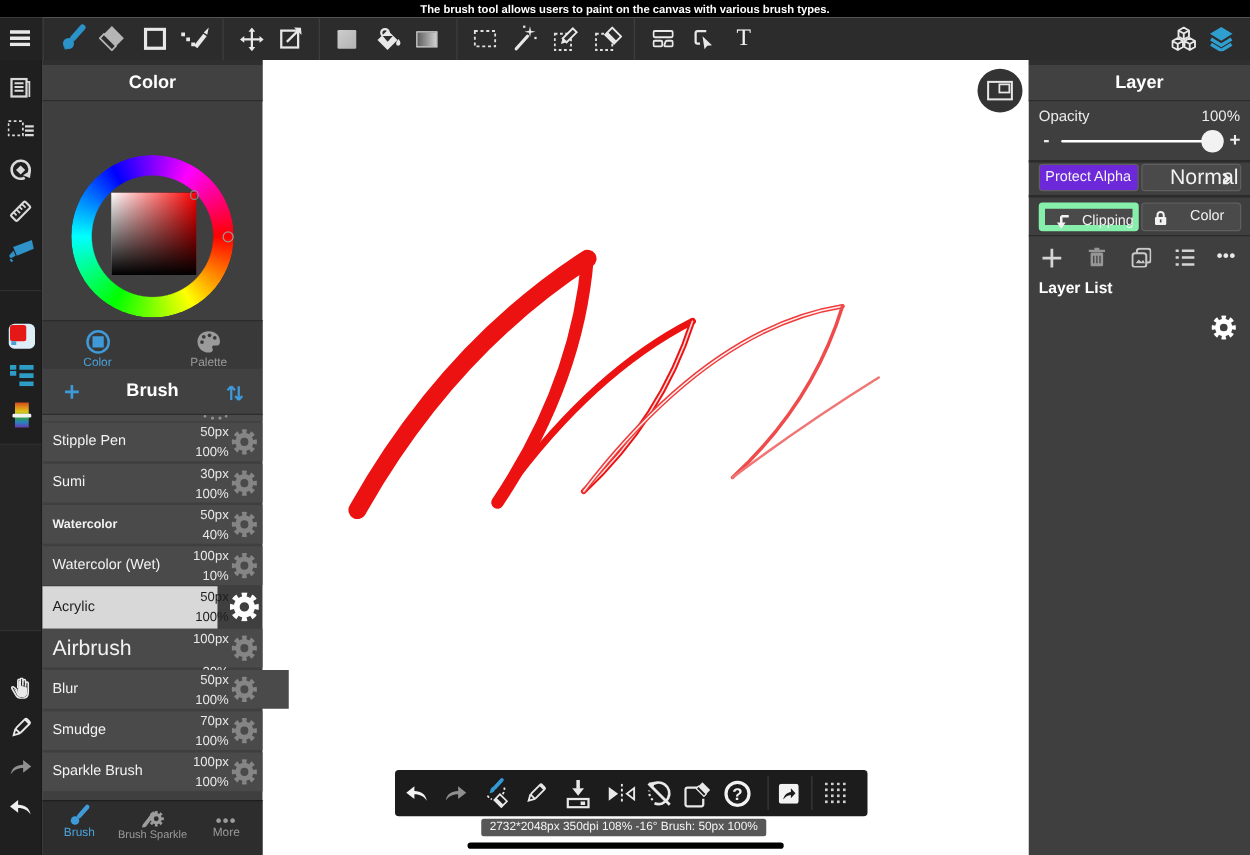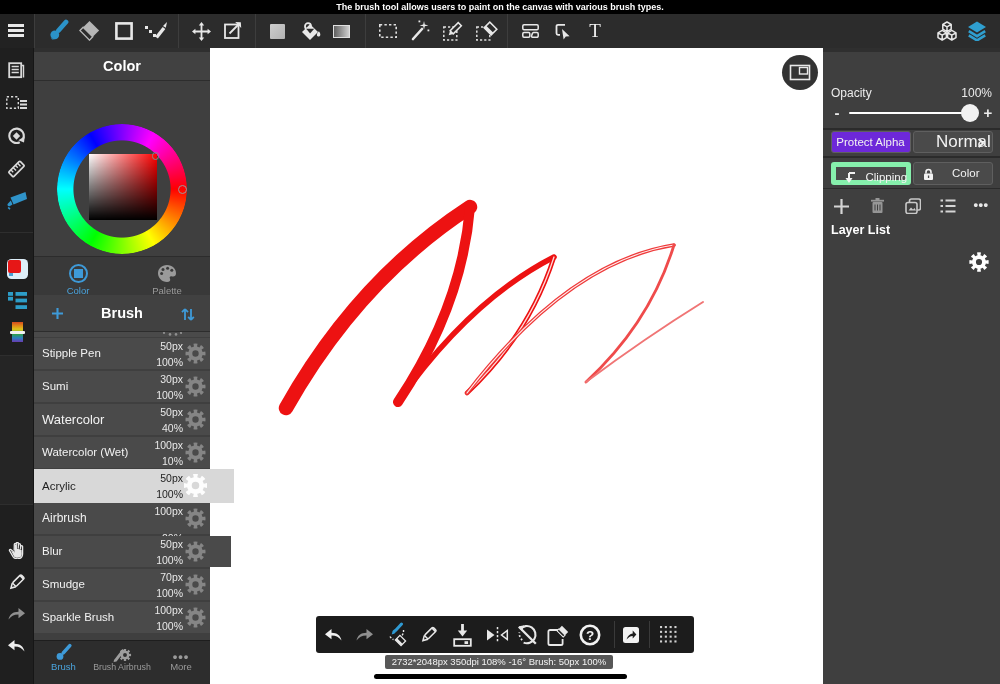--- a/index.html
+++ b/index.html
@@ -275,45 +275,45 @@
 </div>
 <div class="a" style="left:0;top:323px;width:176px;height:31px;background:#4a4a4a;">
   <div class="a" style="left:8px;top:0;height:31px;line-height:31px;color:#f2f2f2;font-size:11.5px;">Sumi</div>
   <div class="a" style="left:94px;top:2px;width:55px;text-align:right;color:#e8e8e8;font-size:10.5px;">30px</div>
   <div class="a" style="left:94px;top:17.5px;width:55px;text-align:right;color:#e8e8e8;font-size:10.5px;">100%</div>
   <svg class="a" style="left:150px;top:4.0px;" width="23" height="23" viewBox="-7.6 -7.6 15.2 15.2">
         <use href="#gear" fill="#858585" transform="scale(0.92)"></use>
       </svg>
 </div>
 <div class="a" style="left:0;top:356px;width:176px;height:31px;background:#4a4a4a;">
-  <div class="a" style="left:8px;top:0;height:31px;line-height:31px;color:#f2f2f2;font-size:13px;">Watercolor</div>
+  <div class="a" style="left:8px;top:0;height:31px;line-height:31px;color:#f2f2f2;font-size:10px;font-weight:bold;">Watercolor</div>
   <div class="a" style="left:94px;top:2px;width:55px;text-align:right;color:#e8e8e8;font-size:10.5px;">50px</div>
   <div class="a" style="left:94px;top:17.5px;width:55px;text-align:right;color:#e8e8e8;font-size:10.5px;">40%</div>
   <svg class="a" style="left:150px;top:4.0px;" width="23" height="23" viewBox="-7.6 -7.6 15.2 15.2">
         <use href="#gear" fill="#858585" transform="scale(0.92)"></use>
       </svg>
 </div>
 <div class="a" style="left:0;top:389px;width:176px;height:31px;background:#4a4a4a;">
   <div class="a" style="left:8px;top:0;height:31px;line-height:31px;color:#f2f2f2;font-size:11.5px;">Watercolor (Wet)</div>
   <div class="a" style="left:94px;top:2px;width:55px;text-align:right;color:#e8e8e8;font-size:10.5px;">100px</div>
   <div class="a" style="left:94px;top:17.5px;width:55px;text-align:right;color:#e8e8e8;font-size:10.5px;">10%</div>
   <svg class="a" style="left:150px;top:4.0px;" width="23" height="23" viewBox="-7.6 -7.6 15.2 15.2">
         <use href="#gear" fill="#858585" transform="scale(0.92)"></use>
       </svg>
 </div>
-<div class="a" style="left:0;top:420.5px;width:200px;height:34px;background:#d8d8d8;">
+<div class="a" style="left:0;top:420.5px;width:140px;height:34px;background:#d8d8d8;">
   <div class="a" style="left:8px;top:0;height:34px;line-height:34px;color:#1e1e1e;font-size:11.5px;">Acrylic</div>
   <div class="a" style="left:94px;top:3.5px;width:55px;text-align:right;color:#1e1e1e;font-size:10.5px;">50px</div>
   <div class="a" style="left:94px;top:19px;width:55px;text-align:right;color:#1e1e1e;font-size:10.5px;">100%</div>
   <svg class="a" style="left:150px;top:5.5px;" width="23" height="23" viewBox="-7.6 -7.6 15.2 15.2">
         <use href="#gear" fill="#fdfdfd" transform="scale(1.08)"></use>
       </svg>
 </div>
 <div class="a" style="left:0;top:455px;width:176px;height:31px;background:#4a4a4a;">
-  <div class="a" style="left:8px;top:0;height:31px;line-height:31px;color:#f2f2f2;font-size:12px;">Airbrush</div>
+  <div class="a" style="left:8px;top:0;height:31px;line-height:31px;color:#f2f2f2;font-size:17px;">Airbrush</div>
   <div class="a" style="left:94px;top:2px;width:55px;text-align:right;color:#e8e8e8;font-size:10.5px;">100px</div>
   <div class="a" style="left:94px;top:17.5px;width:55px;text-align:right;color:#e8e8e8;font-size:10.5px;margin-top:11px;">20%</div>
   <svg class="a" style="left:150px;top:4.0px;" width="23" height="23" viewBox="-7.6 -7.6 15.2 15.2">
         <use href="#gear" fill="#858585" transform="scale(0.92)"></use>
       </svg>
 </div>
 <div class="a" style="left:0;top:488px;width:197px;height:31px;background:#4a4a4a;">
   <div class="a" style="left:8px;top:0;height:31px;line-height:31px;color:#f2f2f2;font-size:11.5px;">Blur</div>
   <div class="a" style="left:94px;top:2px;width:55px;text-align:right;color:#e8e8e8;font-size:10.5px;">50px</div>
   <div class="a" style="left:94px;top:17.5px;width:55px;text-align:right;color:#e8e8e8;font-size:10.5px;">100%</div>
@@ -343,28 +343,29 @@
       <path d="M15.8 2.6 L9.3 9.9" stroke="#3e9ad8" stroke-width="3.6" stroke-linecap="round"></path>
       <circle cx="6" cy="13.4" r="3.4" fill="#3e9ad8"></circle>
     </svg>
     <div class="a" style="left:0px;top:20px;width:59px;text-align:center;color:#4aa3dc;font-size:9.5px;">Brush</div>
     <svg class="a" style="left:78px;top:3px;" width="21" height="19" viewBox="0 0 21 19">
       <g transform="translate(13,11)">
           <use href="#gear" fill="#9d9d9d" transform="scale(0.85)"></use>
         </g>
       <path d="M2 16 L10.5 5 L12.8 6.8 L4.5 17.5 L1.6 18Z" fill="#9d9d9d"></path>
     </svg>
-    <div class="a" style="left:50px;top:21px;width:76px;text-align:center;color:#9a9a9a;font-size:8.8px;white-space:nowrap;">Brush Airbrush</div>
+    <div class="a" style="left:50px;top:21px;width:76px;text-align:center;color:#9a9a9a;font-size:8.8px;white-space:nowrap;">Brush Sparkle</div>
     <div class="a" style="left:132px;top:8px;width:30px;text-align:center;color:#9a9a9a;font-size:13px;letter-spacing:1px;font-weight:bold;">•••</div>
     <div class="a" style="left:117px;top:20px;width:60px;text-align:center;color:#9a9a9a;font-size:9.5px;">More</div>
   </div>
 </div>
 
 <div class="a" id="rightpanel" style="left:823px;top:48px;width:177px;height:636px;background:#3f3f3f;">
   <div class="a" style="left:0;top:0;width:177px;height:4px;background:#2f2f2f;"></div>
+  <div class="a hdr" style="left:0;top:4px;width:177px;height:29px;line-height:29px;background:#414141;border-bottom:1px solid #2d2d2d;box-sizing:border-box;">Layer</div>
 
   <div class="a" style="left:8px;top:38px;color:#ececec;font-size:12px;">Opacity</div>
   <div class="a" style="left:109px;top:38px;width:60px;text-align:right;color:#ececec;font-size:12px;">100%</div>
   <div class="a" style="left:8px;top:56px;width:12px;text-align:center;color:#ececec;font-size:15px;font-weight:bold;">-</div>
   <div class="a" style="left:159px;top:55.5px;width:12px;text-align:center;color:#ececec;font-size:15px;font-weight:bold;">+</div>
   <div class="a" style="left:26px;top:63.7px;width:121px;height:2.8px;background:#fff;border-radius:2px;"></div>
   <div class="a" style="left:138px;top:56px;width:18px;height:18px;border-radius:50%;background:#f2f2f2;"></div>
   <div class="a" style="left:0;top:80px;width:177px;height:2px;background:#2b2b2b;"></div>
 
   <div class="a" style="left:7.5px;top:82.5px;width:80px;height:22px;background:#6d28d9;border:1px solid #5f5f5f;border-radius:3px;box-sizing:border-box;color:#f2f2f2;font-size:11.5px;text-align:center;line-height:20px;">Protect Alpha</div>

